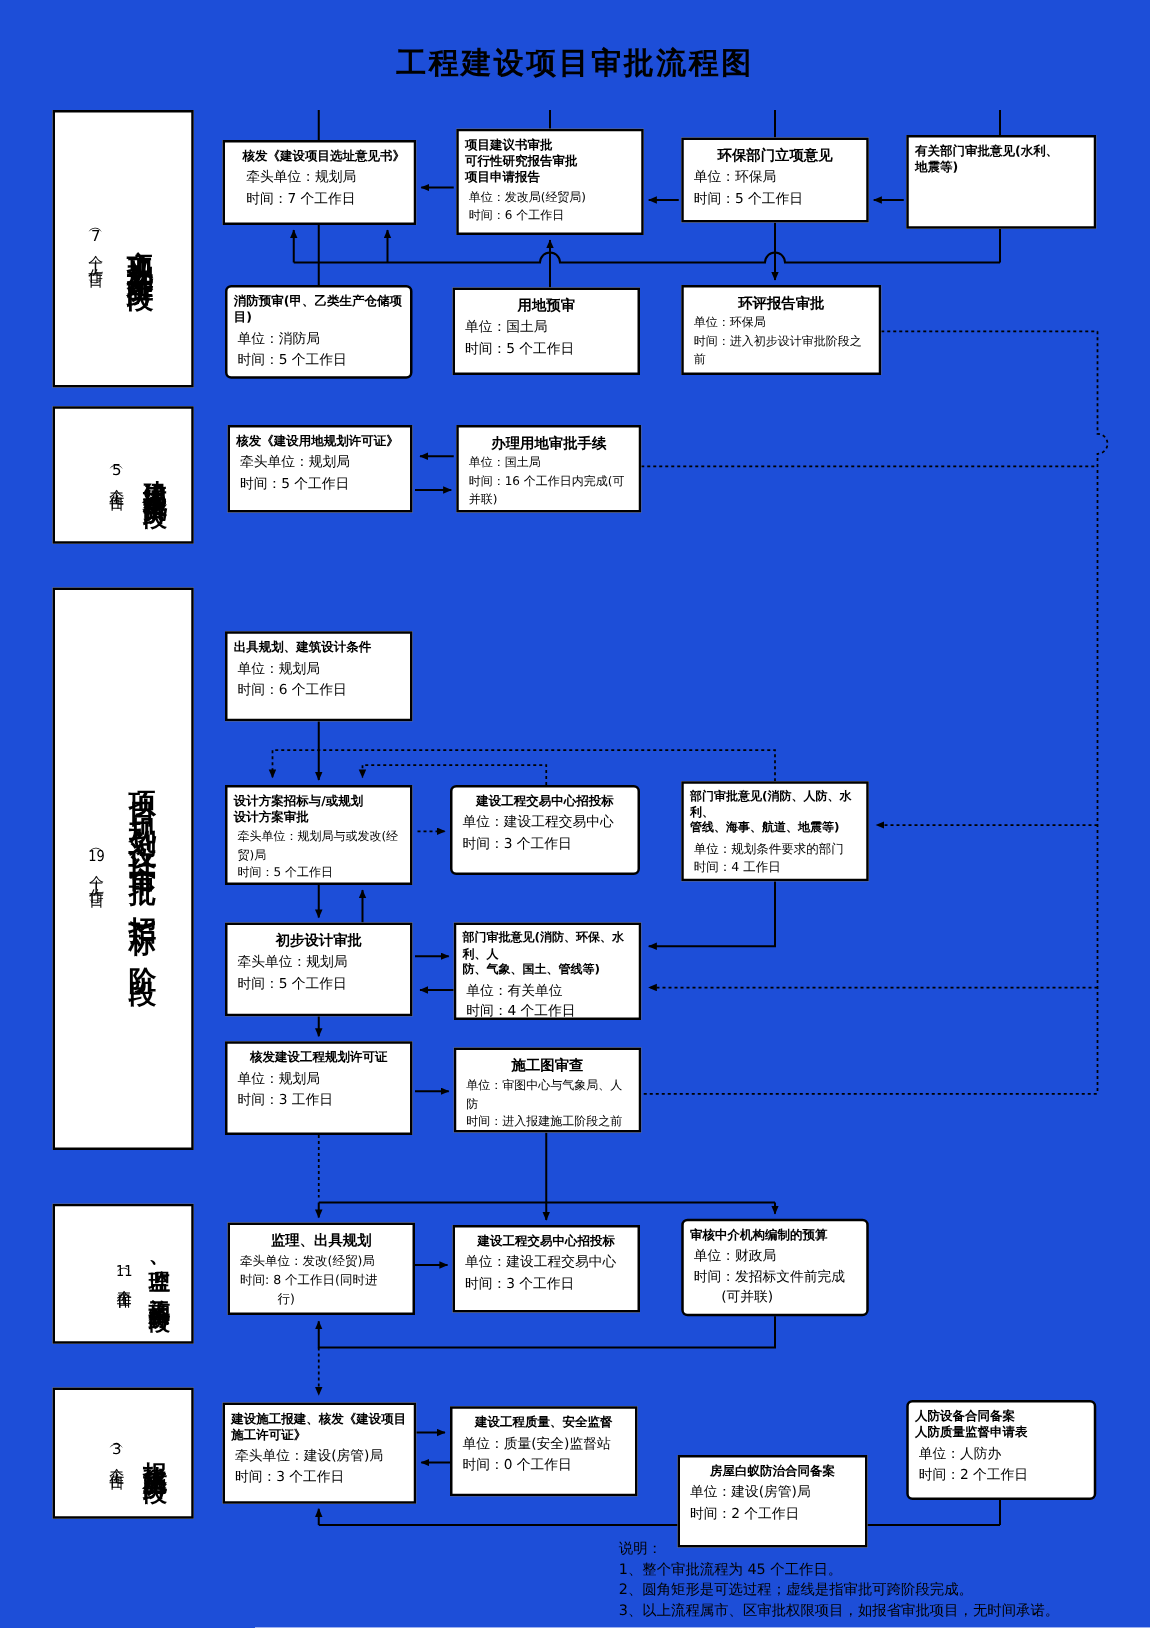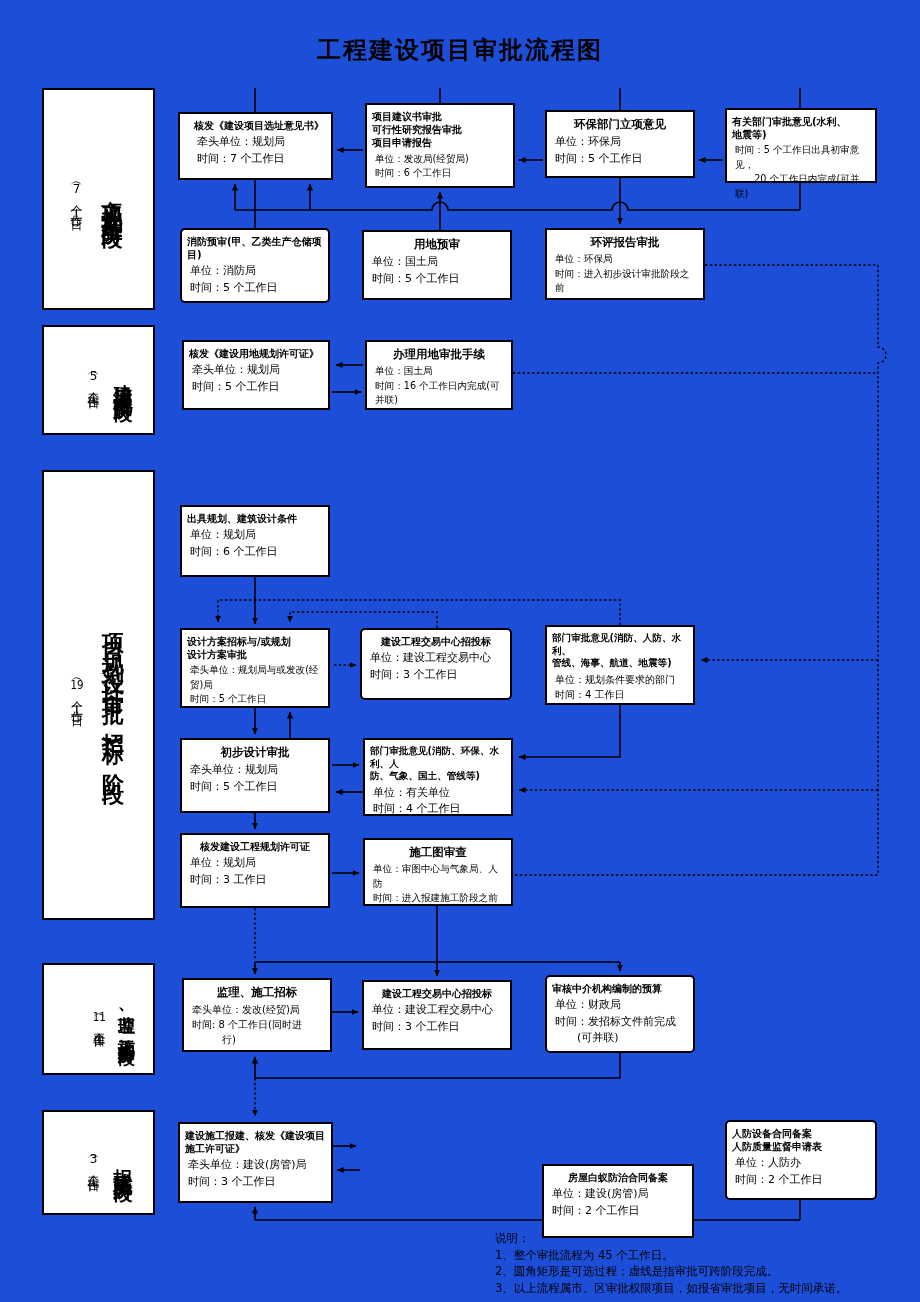--- a/index.html
+++ b/index.html
@@ -130,22 +130,20 @@
 时间：6 个工作日</div>
   </div>
   <div class="box" style="left:545px;top:110px;width:150px;height:68px;">
     <div class="bt ctr">环保部门立项意见</div>
     <div class="bb">单位：环保局
 时间：5 个工作日</div>
   </div>
   <div class="box" style="left:725px;top:108px;width:152px;height:75px;">
     <div class="bt ts">有关部门审批意见(水利、
 地震等)</div>
-    <div class="bb bs">时间：5 个工作日出具初审意见，
-　　20 个工作日内完成(可并联)</div>
   </div>
   <div class="box rounded" style="left:180px;top:228px;width:150px;height:75px;">
     <div class="bt ts">消防预审(甲、乙类生产仓储项目)</div>
     <div class="bb">单位：消防局
 时间：5 个工作日</div>
   </div>
   <div class="box" style="left:362px;top:230px;width:150px;height:70px;">
     <div class="bt ctr">用地预审</div>
     <div class="bb">单位：国土局
 时间：5 个工作日</div>
@@ -205,21 +203,21 @@
     <div class="bb">单位：规划局
 时间：3 工作日</div>
   </div>
   <div class="box" style="left:363px;top:838px;width:150px;height:68px;">
     <div class="bt ctr">施工图审查</div>
     <div class="bb bs">单位：审图中心与气象局、人防
 时间：进入报建施工阶段之前</div>
   </div>
 
   <div class="box" style="left:182px;top:978px;width:150px;height:74px;">
-    <div class="bt ctr">监理、施工招标</div>
+    <div class="bt ctr">监理、出具规划</div>
     <div class="bb ts">牵头单位：发改(经贸)局
 时间: 8 个工作日(同时进
 　　　行)</div>
   </div>
   <div class="box" style="left:362px;top:980px;width:150px;height:70px;">
     <div class="bt ts ctr">建设工程交易中心招投标</div>
     <div class="bb">单位：建设工程交易中心
 时间：3 个工作日</div>
   </div>
   <div class="box rounded" style="left:545px;top:975px;width:150px;height:78px;">
@@ -228,20 +226,25 @@
 时间：发招标文件前完成
 　　(可并联)</div>
   </div>
 
   <div class="box" style="left:178px;top:1122px;width:155px;height:81px;">
     <div class="bt ts">建设施工报建、核发《建设项目
 施工许可证》</div>
     <div class="bb">牵头单位：建设(房管)局
 时间：3 个工作日</div>
   </div>
+  <div class="box" style="left:360px;top:1125px;width:150px;height:72px;">
+    <div class="bt ts ctr">建设工程质量、安全监督</div>
+    <div class="bb">单位：质量(安全)监督站
+时间：0 个工作日</div>
+  </div>
   <div class="box" style="left:542px;top:1164px;width:152px;height:74px;">
     <div class="bt ts ctr">房屋白蚁防治合同备案</div>
     <div class="bb">单位：建设(房管)局
 时间：2 个工作日</div>
   </div>
   <div class="box rounded" style="left:725px;top:1120px;width:152px;height:80px;">
     <div class="bt ts">人防设备合同备案
 人防质量监督申请表</div>
     <div class="bb">单位：人防办
 时间：2 个工作日</div>

